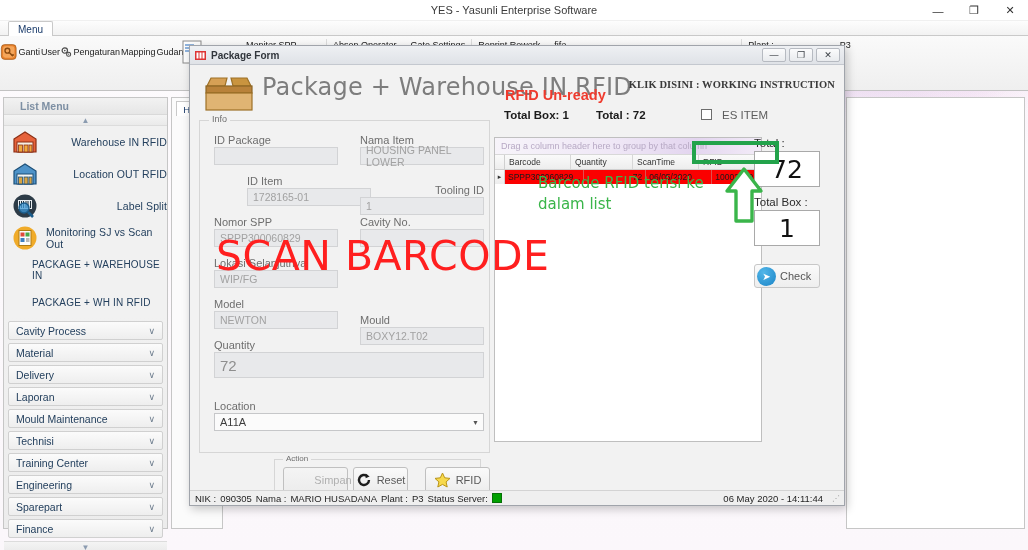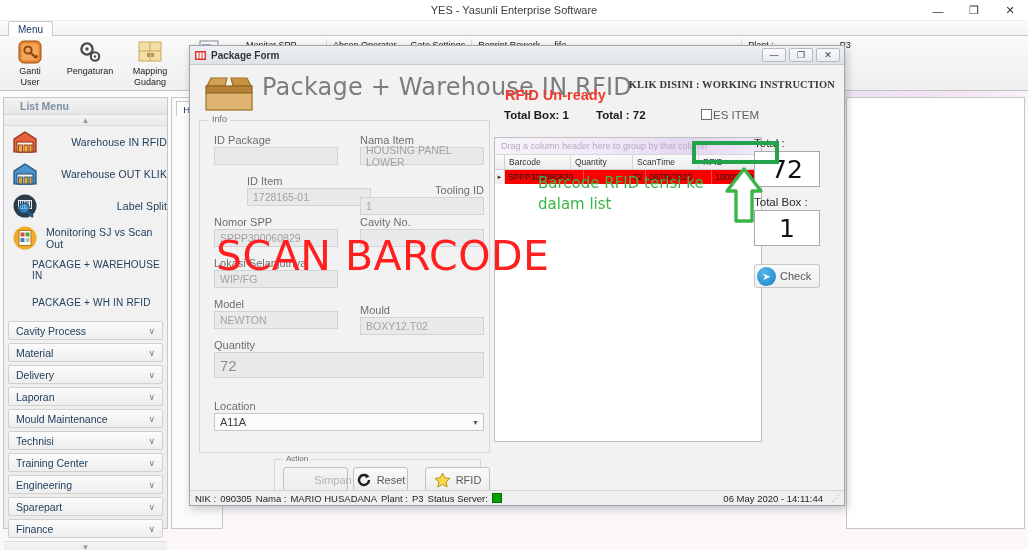--- a/index.html
+++ b/index.html
@@ -59,21 +59,21 @@
     display:flex; align-items:center; justify-content:center;
   }
   #ribbon-body {
     position:absolute; left:0; top:15px; width:1028px; height:55px;
     background:linear-gradient(180deg,#fafafa,#efefef);
     border-bottom:1px solid #c2c2c2;
     display:flex; align-items:flex-start;
   }
   .rib-bigbtn {
     width:60px; padding-top:3px;
-    display:flex; flex-direction:column; align-items:center; gap:1px;
+    display:flex; flex-direction:row; align-items:center; gap:1px;
     font-size:9px; color:#222; text-align:center; line-height:10px;
   }
   .rib-ico { width:26px; height:26px; }
   .rib-col {
     display:flex; flex-direction:column; gap:2px; padding-top:4px;
     font-size:9px; color:#222; line-height:11px;
   }
   .rib-col .ri { white-space:nowrap; }
   .rib-sep { width:1px; height:46px; background:#dcdcdc; margin:3px 6px 0 6px; }
   .rib-row { display:flex; gap:14px; padding-top:4px; font-size:9px; }
@@ -175,21 +175,21 @@
     position:absolute; right:9px; top:14px;
     font-family:"Liberation Serif", serif; font-weight:bold;
     font-size:10.5px; color:#3a3a3a; letter-spacing:.1px;
   }
   #totals-line {
     position:absolute; left:314px; top:44px; width:330px;
     display:flex; align-items:center; font-size:11.5px; font-weight:bold; color:#1b1b1b;
   }
   #tb-label { width:92px; }
   #tt-label { width:105px; }
-  #es-wrap { display:flex; align-items:flex-start; gap:1px; color:#5d5d5d; font-weight:normal; font-size:11.5px;}
+  #es-wrap { display:flex; align-items:flex-start; gap:10px; color:#5d5d5d; font-weight:normal; font-size:11.5px;}
   #es-box { width:11px;height:11px;border:1px solid #6d6d6d; background:#fff; }
 
   
   #info-group {
     position:absolute; left:9px; top:55px; width:291px; height:333px;
     border:1px solid #d6d6d6; background:transparent;
   }
   #info-legend {
     position:absolute; left:9px; top:-7px; background:#f2f2f2; padding:0 3px;
     font-size:9px; color:#6f6f6f;
@@ -418,21 +418,21 @@
     </div>
 
     <div class="sb-item">
       <svg class="sb-ico" viewBox="0 0 26 26">
         <path d="M2 10 L13 3 L24 10 V23 H2z" fill="#4e93c9" stroke="#1d4f77" stroke-width="1.2"></path>
         <rect x="5" y="13" width="16" height="10" fill="#f6f6f4" stroke="#1d4f77"></rect>
         <rect x="6.5" y="16" width="4" height="7" fill="#d9a441" stroke="#1d4f77" stroke-width=".8"></rect>
         <rect x="12" y="16" width="4" height="7" fill="#d9a441" stroke="#1d4f77" stroke-width=".8"></rect>
         <rect x="17" y="16" width="3" height="7" fill="#d9a441" stroke="#1d4f77" stroke-width=".8"></rect>
       </svg>
-      <span class="lbl">Warehouse OUT KLIK</span>
+      <span class="lbl">Location OUT RFID</span>
     </div>
 
     <div class="sb-item">
       <svg class="sb-ico" viewBox="0 0 26 26">
         <circle cx="13" cy="13" r="11.5" fill="#2d3b47"></circle>
         <rect x="6" y="7" width="14" height="9" fill="#e9eef2"></rect>
         <g stroke="#22303b" stroke-width="1">
           <line x1="7.5" y1="8" x2="7.5" y2="15"></line>
             <line x1="9.5" y1="8" x2="9.5" y2="15"></line>
           <line x1="11.5" y1="8" x2="11.5" y2="15"></line>
@@ -584,21 +584,21 @@
 
       <div class="fld" style="left:14px; top:135px; width:124px;">
         <div class="lab">Lokasi Selanjutnya</div>
         <div class="inp">WIP/FG</div>
       </div>
 
       <div class="fld" style="left:14px; top:176px; width:124px;">
         <div class="lab">Model</div>
         <div class="inp">NEWTON</div>
       </div>
-      <div class="fld" style="left:160px; top:182px; width:124px;">
+      <div class="fld" style="left:160px; top:192px; width:124px;">
         <div class="lab">Mould</div>
         <div class="inp">BOXY12.T02</div>
       </div>
 
       <div class="fld" style="left:14px; top:217px; width:270px;">
         <div class="lab">Quantity</div>
         <div class="inp big">72</div>
       </div>
 
       <div class="fld" style="left:14px; top:278px; width:270px;">

